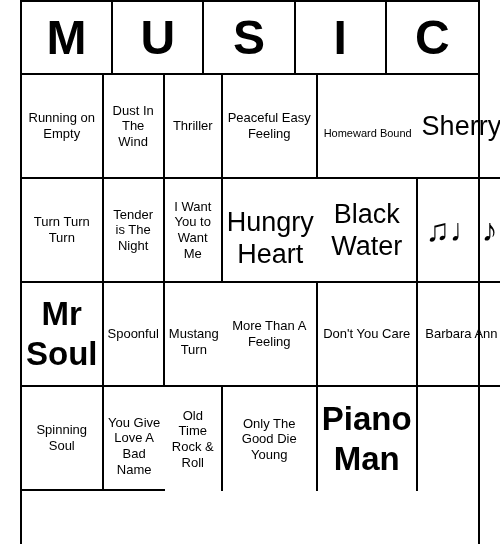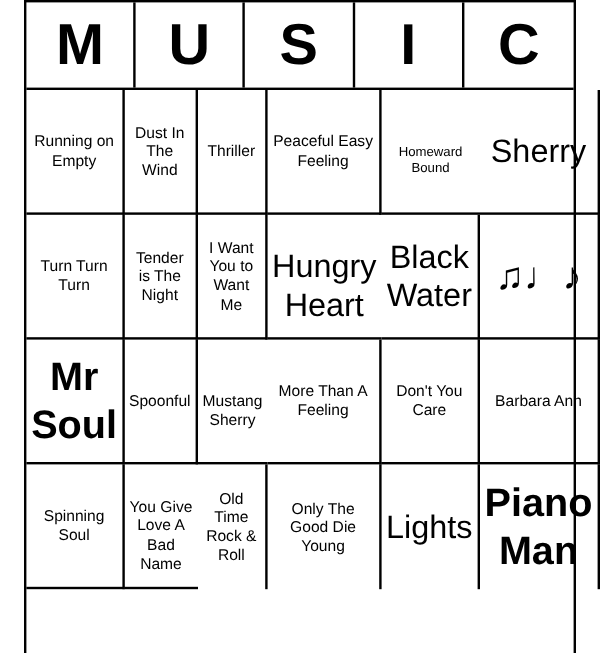--- a/index.html
+++ b/index.html
@@ -91,24 +91,23 @@
       <div class="bingo-cell small-text">Homeward Bound</div>
       <div class="bingo-cell large-text">Sherry</div>
       <div class="bingo-cell">Turn Turn Turn</div>
       <div class="bingo-cell">Tender is The Night</div>
       <div class="bingo-cell">I Want You to Want Me</div>
       <div class="bingo-cell large-text">Hungry Heart</div>
       <div class="bingo-cell large-text">Black Water</div>
       <div class="bingo-cell free-space">♫♩♪</div>
       <div class="bingo-cell xl-text">Mr Soul</div>
       <div class="bingo-cell">Spoonful</div>
-      <div class="bingo-cell">Mustang Sherry</div>
+      <div class="bingo-cell">Mustang Turn</div>
       <div class="bingo-cell">More Than A Feeling</div>
       <div class="bingo-cell">Don't You Care</div>
       <div class="bingo-cell">Barbara Ann</div>
       <div class="bingo-cell">Spinning Soul</div>
       <div class="bingo-cell">You Give Love A Bad Name</div>
       <div class="bingo-cell">Old Time Rock &amp; Roll</div>
       <div class="bingo-cell">Only The Good Die Young</div>
-      <div class="bingo-cell large-text">Lights</div>
       <div class="bingo-cell xl-text">Piano Man</div>
     </div>
 </div>
 
 </body></html>

